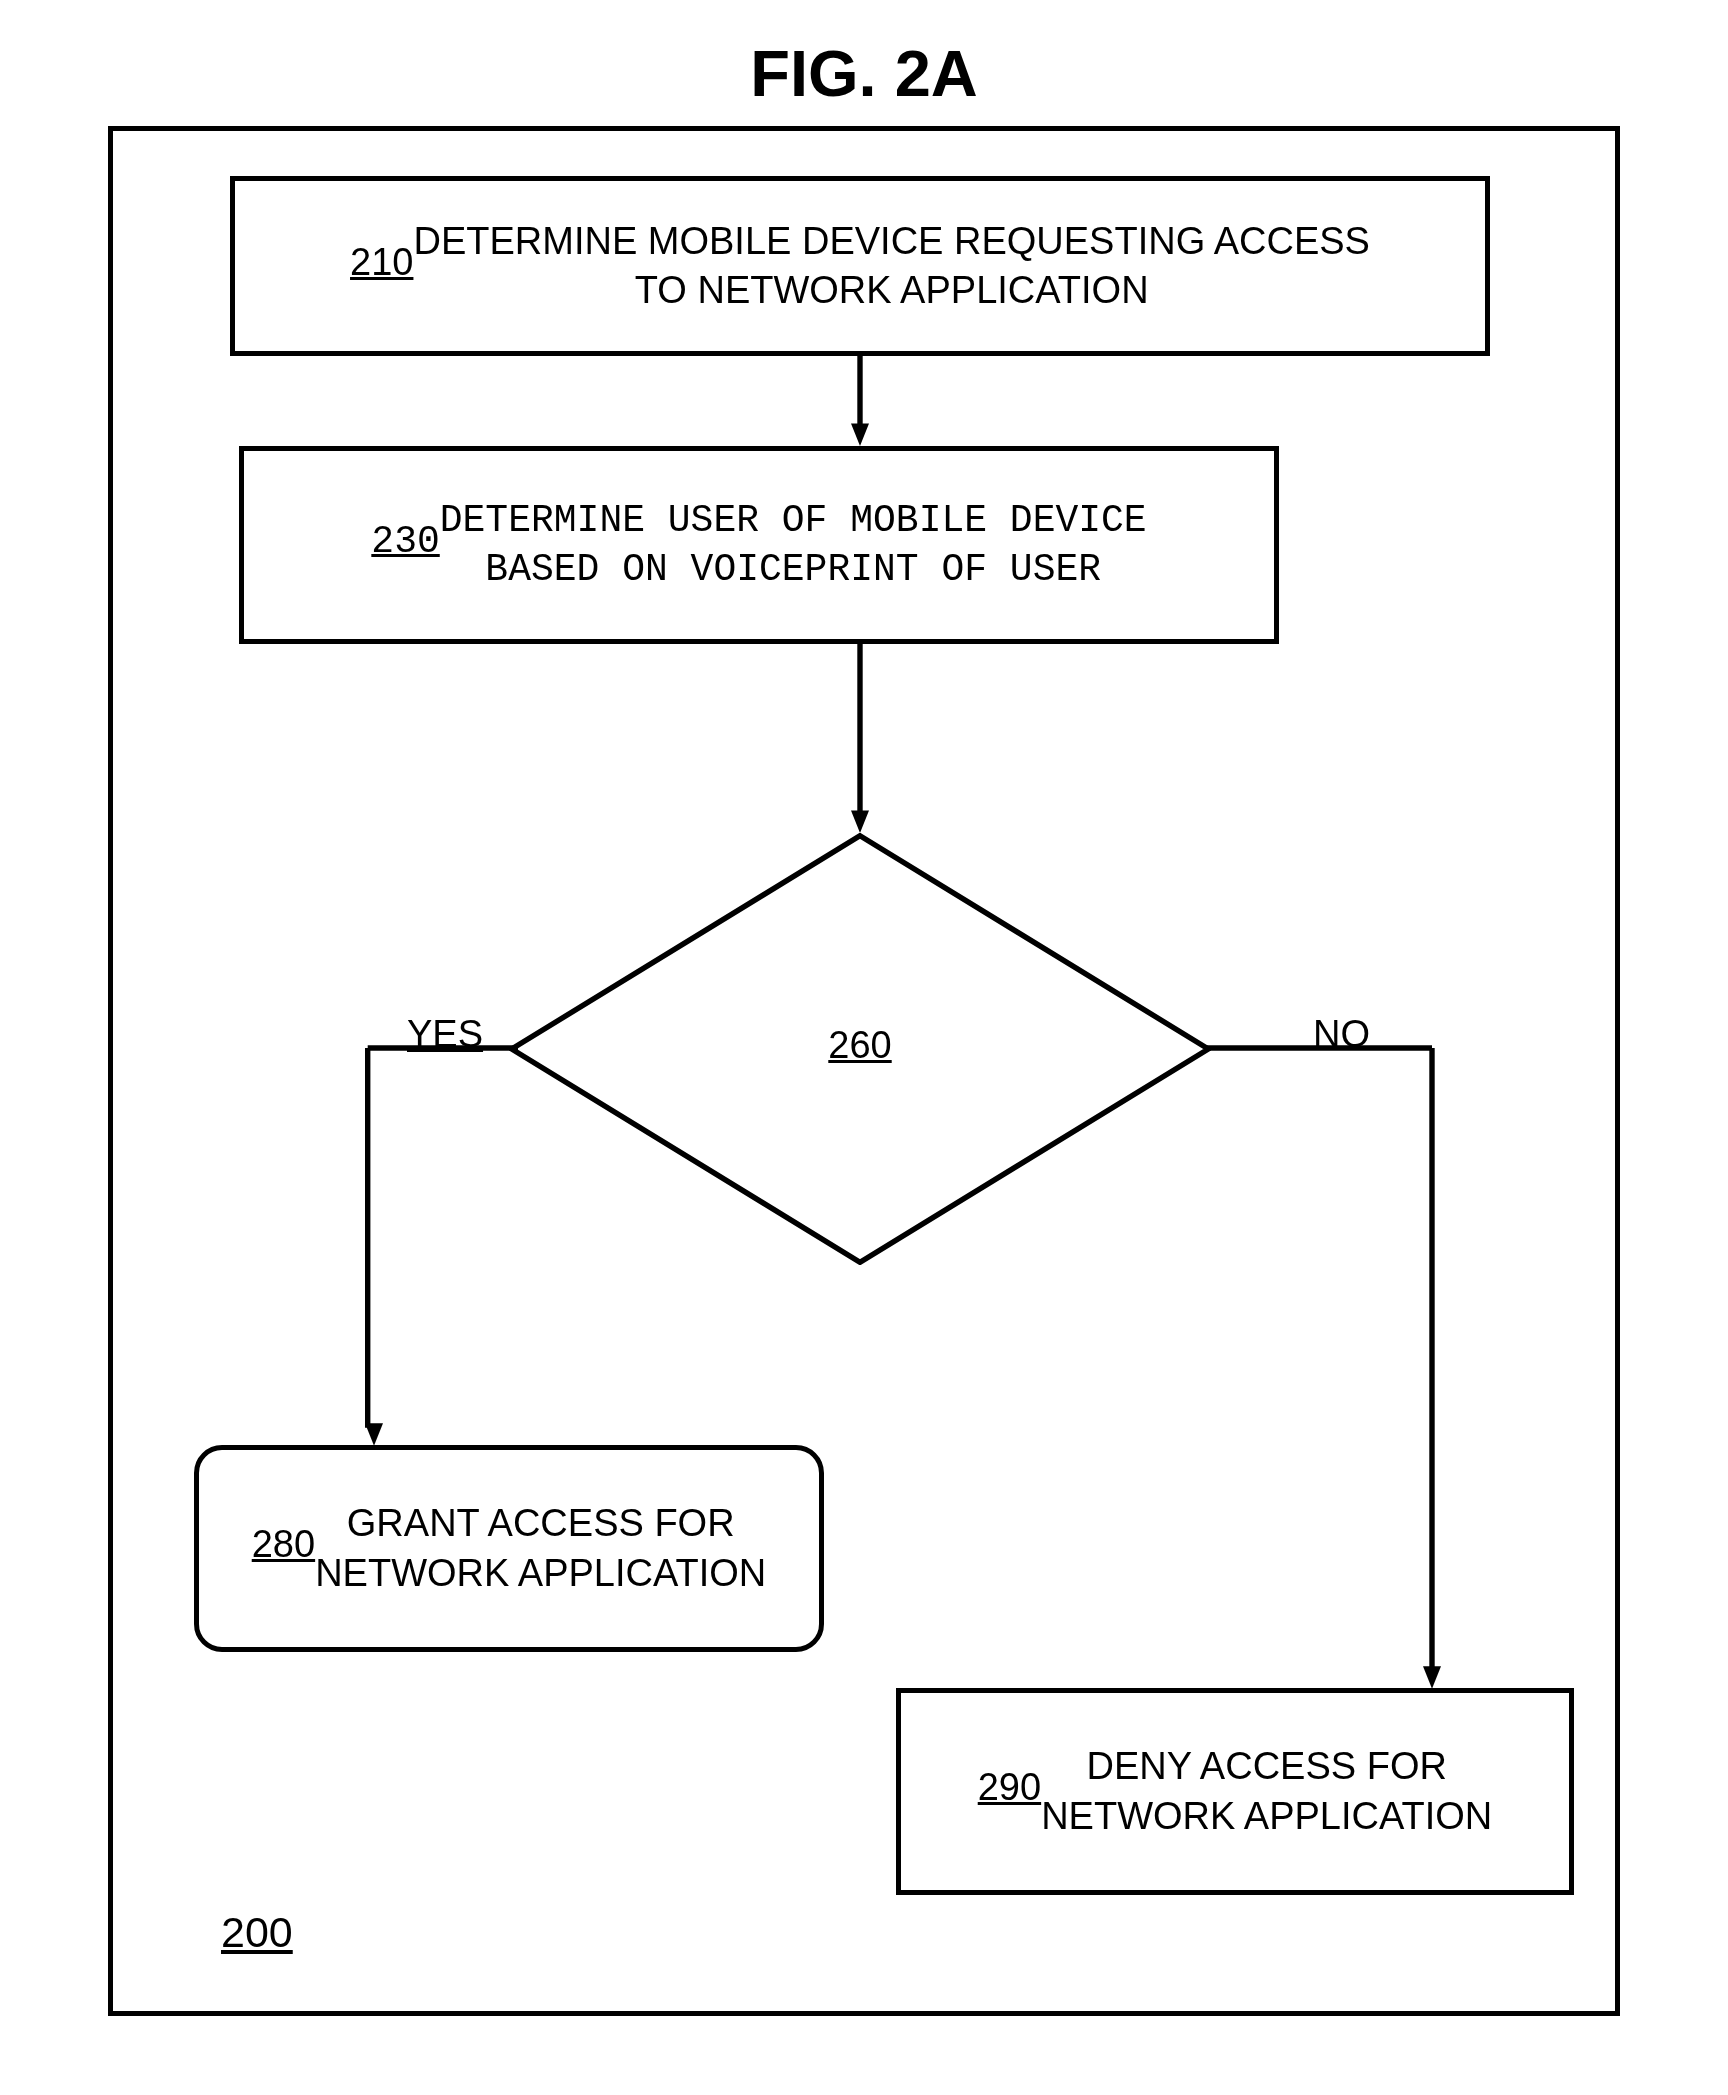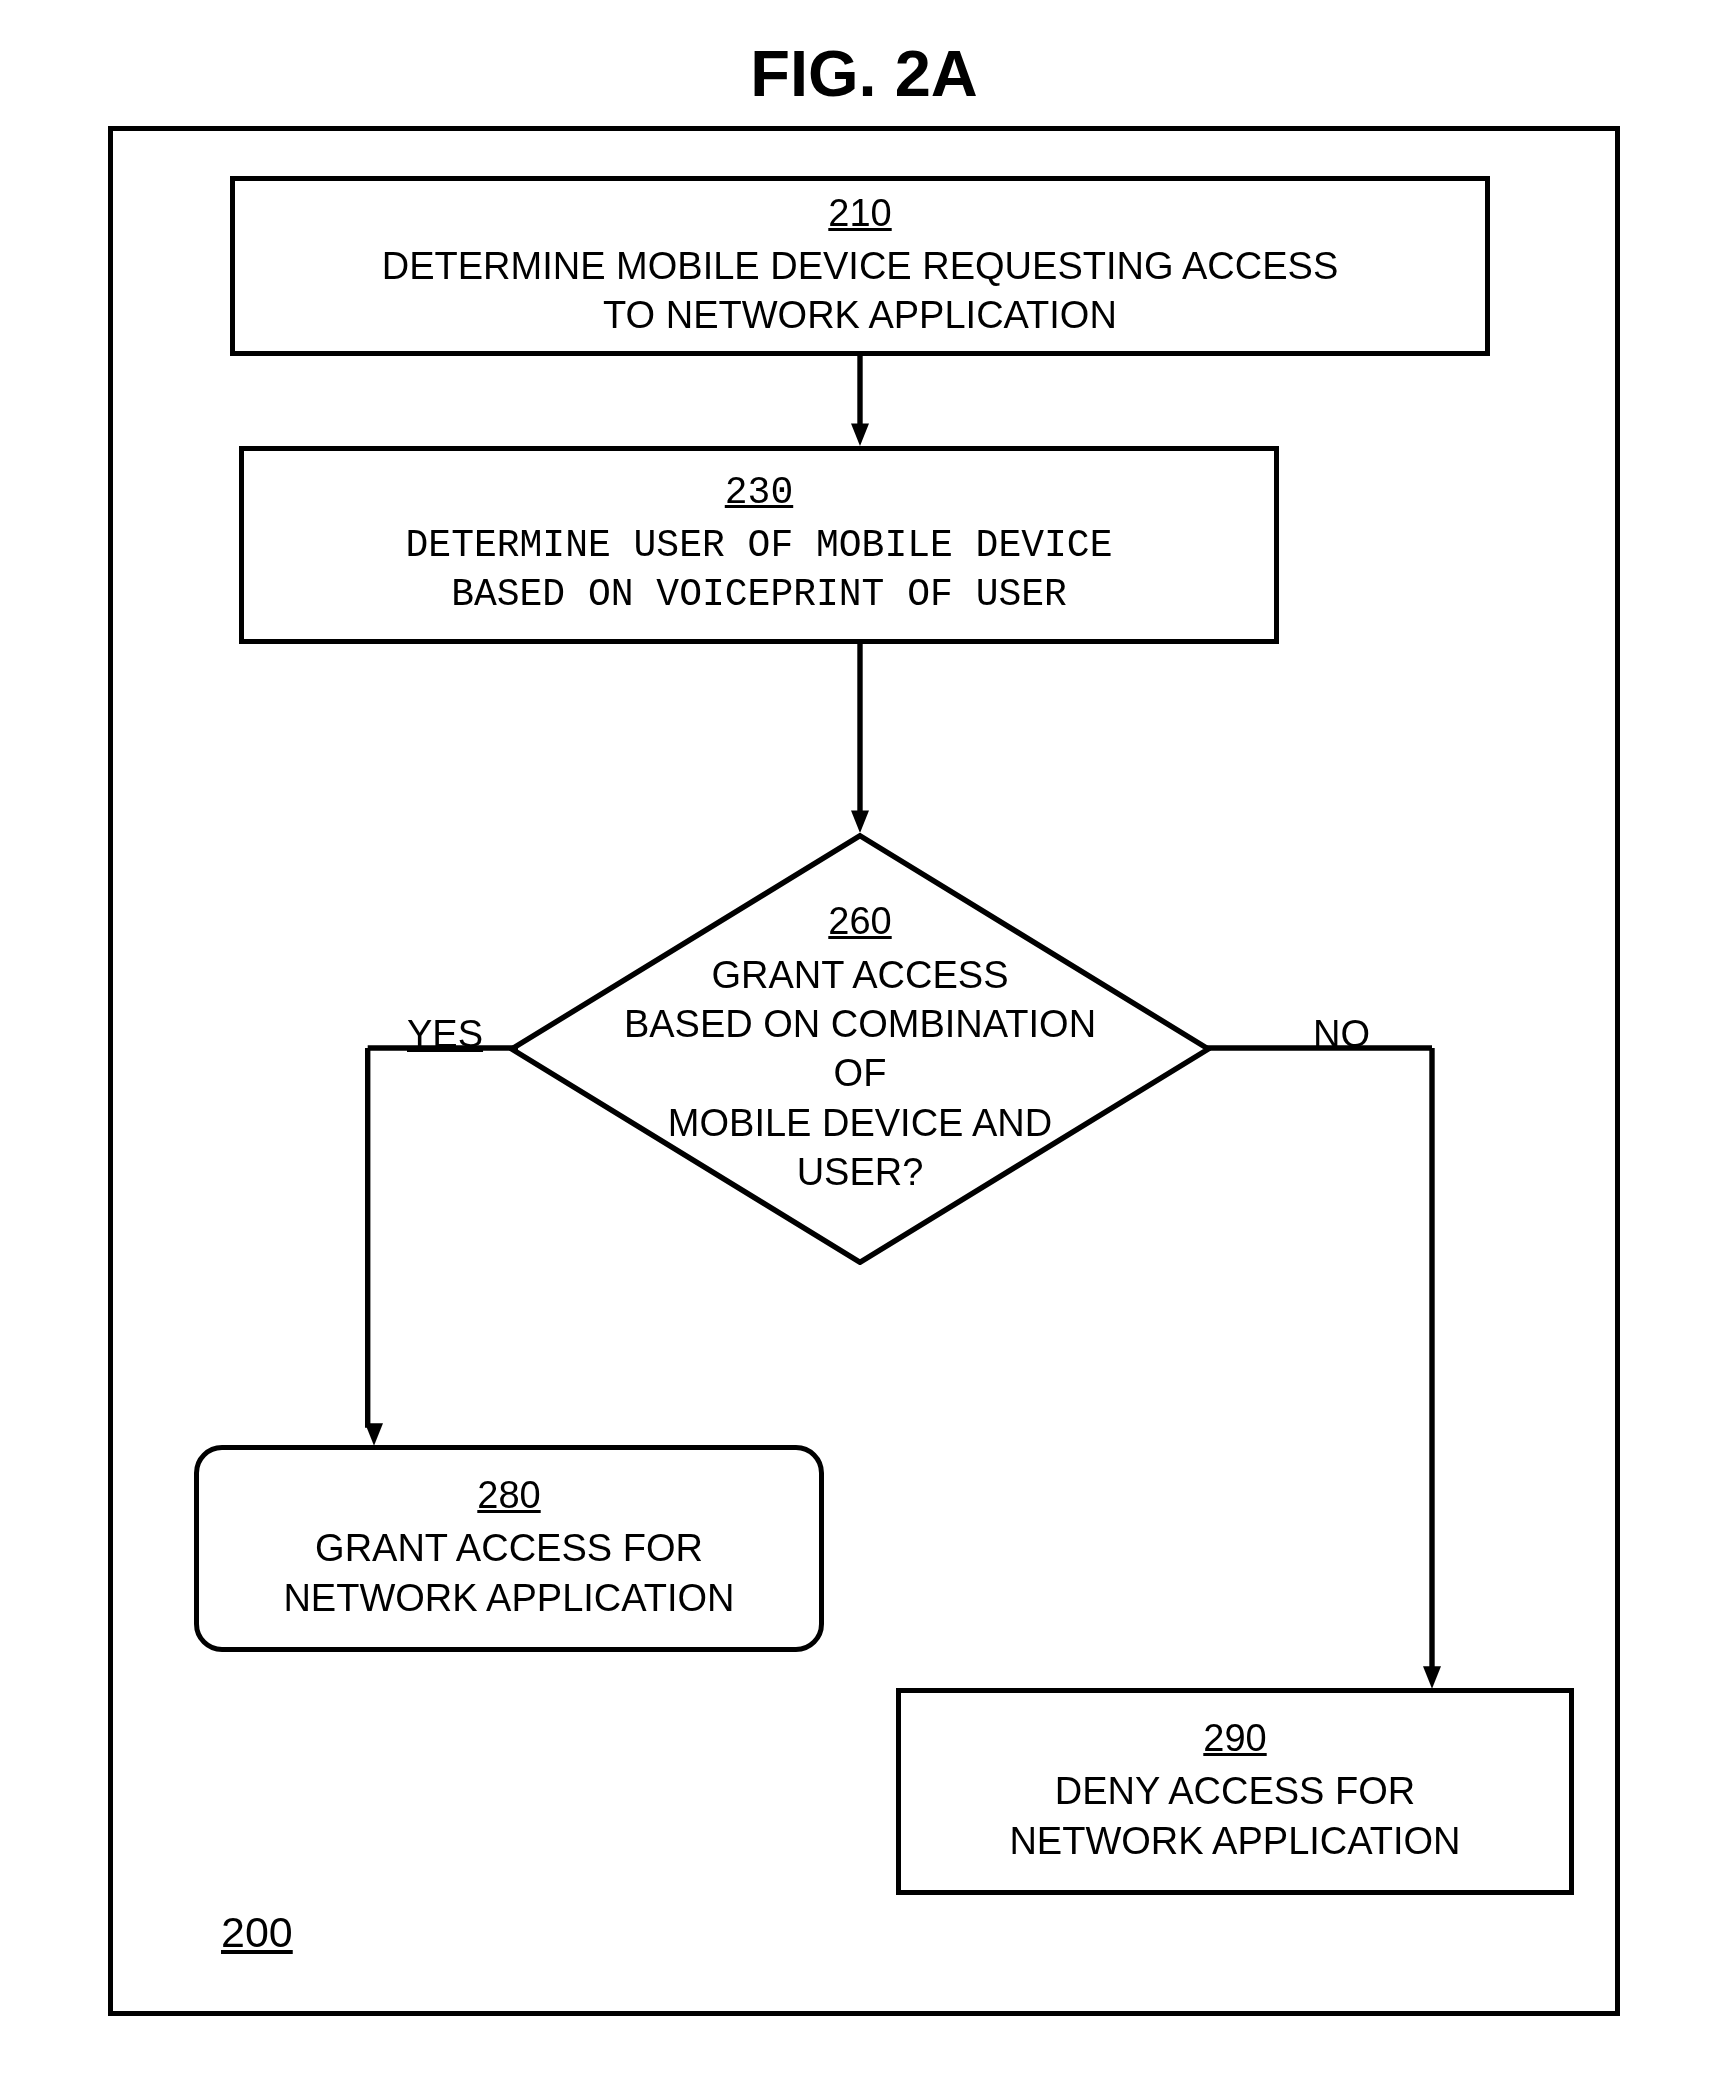--- a/index.html
+++ b/index.html
@@ -31,21 +31,21 @@
       left: 108px;
       width: 1512px;
       height: 1890px;
       border: 5.4px solid #000;
     }
     
     .box {
       position: absolute;
       border: 5.4px solid #000;
       display: flex;
-      flex-direction: column;
+      flex-direction: row;
       align-items: center;
       justify-content: center;
       text-align: center;
       padding: 18px;
     }
     
     .box-ref {
       font-size: 38px;
       text-decoration: underline;
       margin-bottom: 7.2px;
@@ -171,21 +171,20 @@
     <line x1="10" y1="0" x2="10" y2="190" stroke="#000" stroke-width="6"></line>
     <polygon points="10,210 0,185 20,185" fill="#000"></polygon>
   </svg>
 
   <div class="diamond">
     <svg class="diamond-svg" viewBox="0 0 780 480">
       <polygon points="390,3 777,240 390,477 3,240" fill="none" stroke="#000" stroke-width="6"></polygon>
     </svg>
     <div class="diamond-content">
       <div class="box-ref">260</div>
-      <div class="box-text">GRANT ACCESS<br>BASED ON COMBINATION OF<br>MOBILE DEVICE AND<br>USER?</div>
     </div>
   </div>
 
   <div class="branch-label label-yes">YES</div>
 
   <div class="branch-label label-no">NO</div>
 
   <svg class="arrow" style="top:914px; left:252px; width:153px; height:401px;" viewBox="0 0 170 445">
     <line x1="170" y1="3" x2="3" y2="3" stroke="#000" stroke-width="6"></line>
     <line x1="3" y1="3" x2="3" y2="425" stroke="#000" stroke-width="6"></line>

